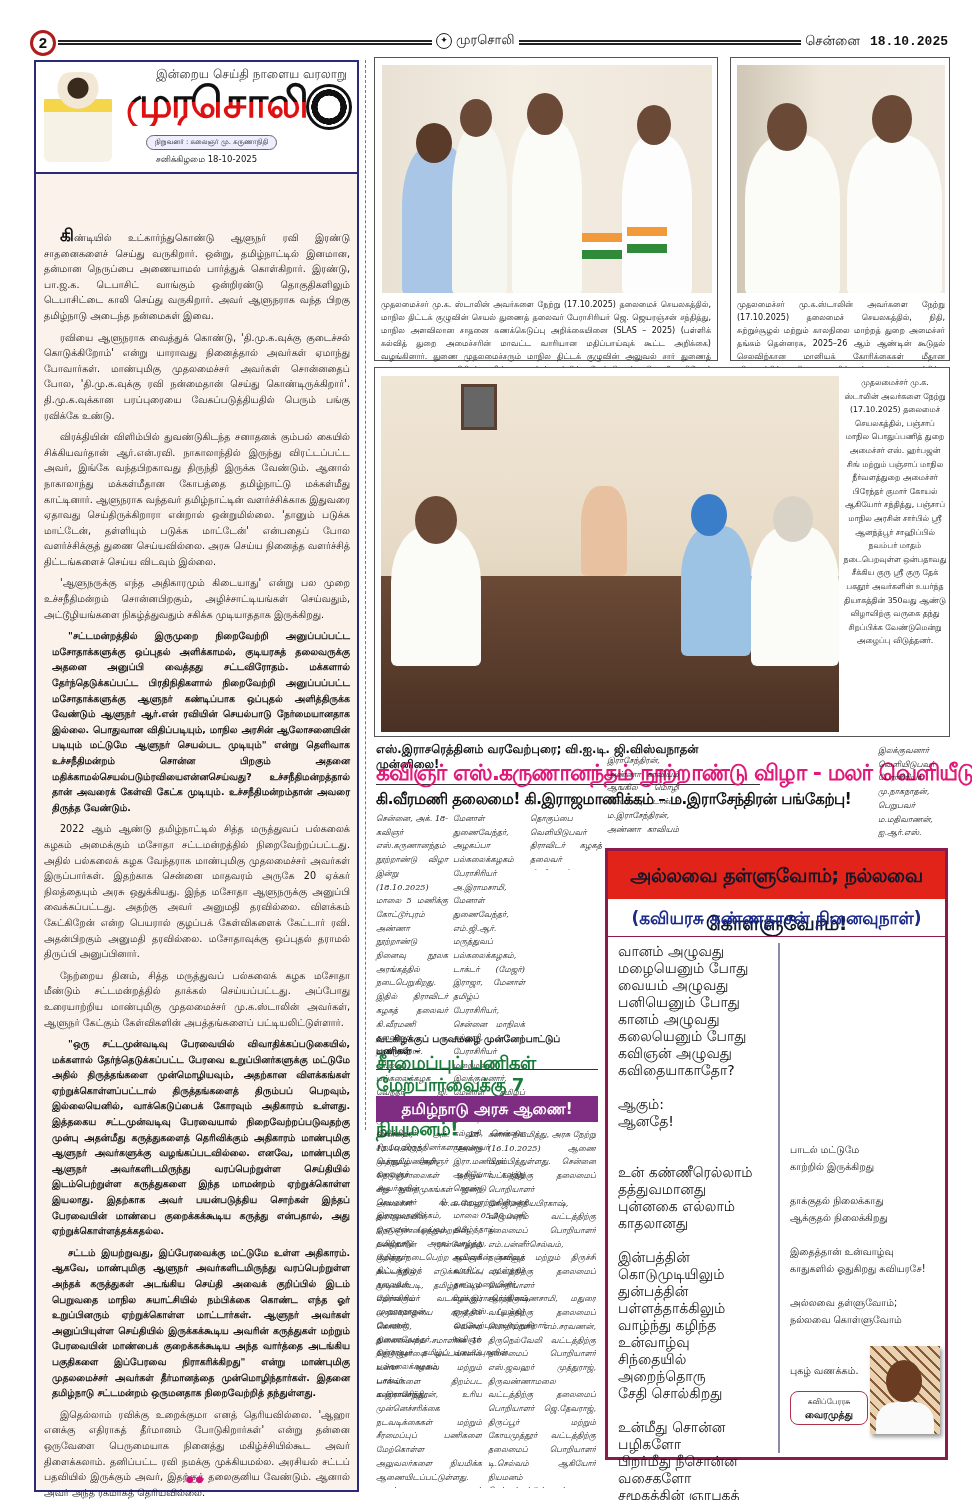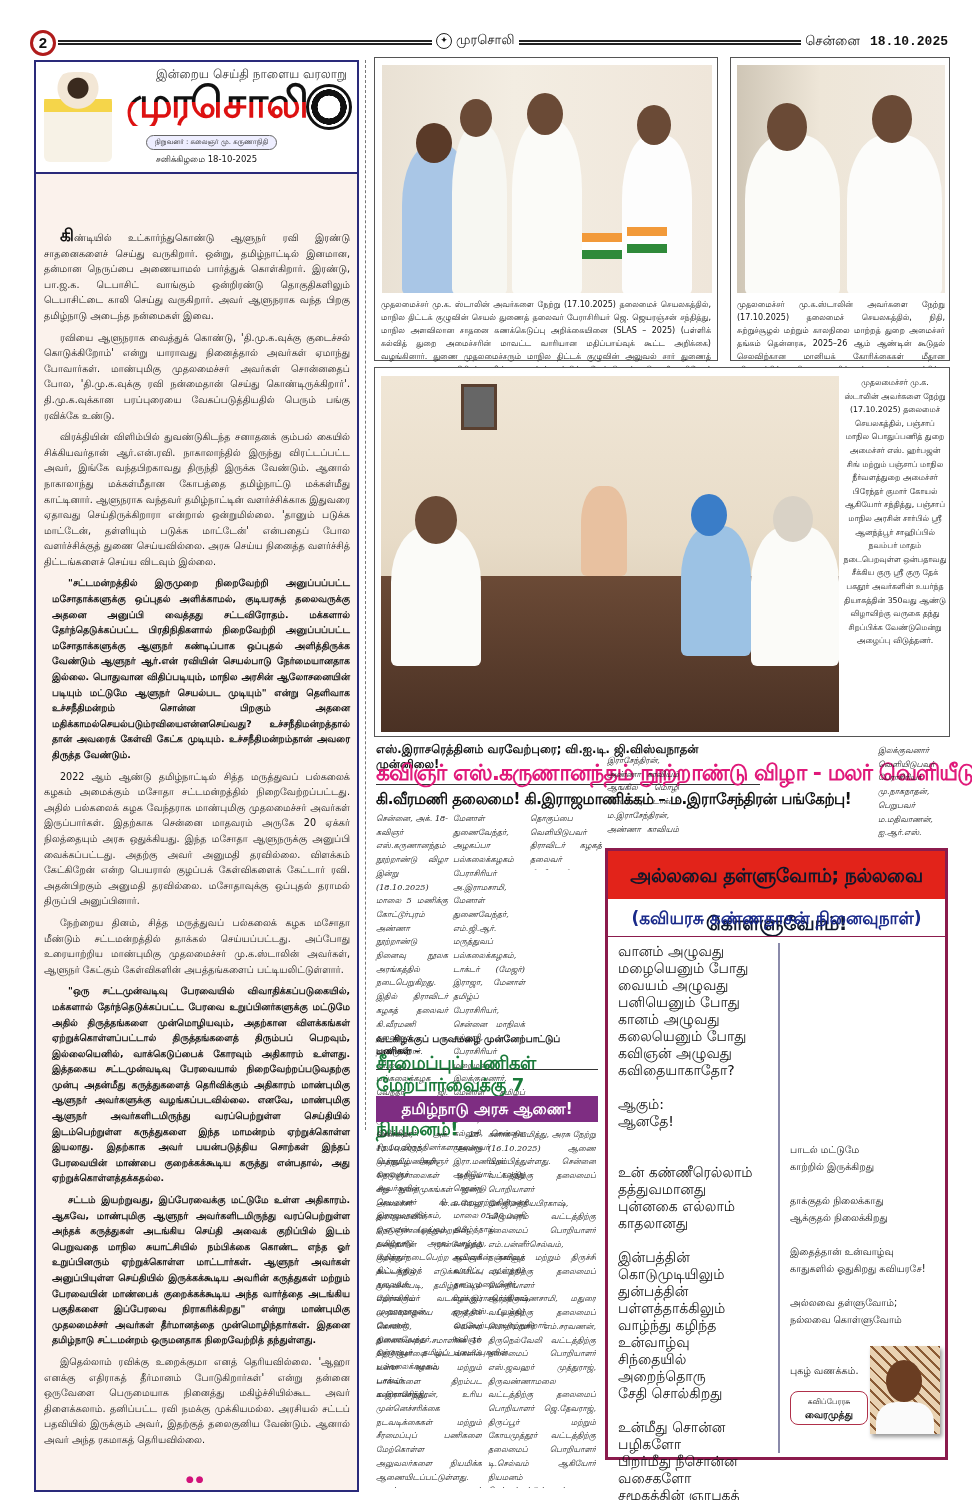--- a/index.html
+++ b/index.html
@@ -93,20 +93,21 @@
     <div id="mast-tag" class="abs">இன்றைய செய்தி நாளைய வரலாறு</div>
     <div id="mast-logo" class="abs">முரசொலி</div>
     <div id="mast-founder" class="abs">நிறுவனர் : கலைஞர் மு. கருணாநிதி</div>
     <div id="mast-date" class="abs">சனிக்கிழமை 18-10-2025</div>
     <div id="mast-seal" class="abs"></div>
   </div>
   <div id="ed-body" class="abs">
     <p><span class="drop">கி</span><span>ண்டியில் உட்கார்ந்துகொண்டு ஆளுநர் ரவி இரண்டு சாதனைகளைச் செய்து வருகிறார். ஒன்று, தமிழ்நாட்டில் இனமான, தன்மான நெருப்பை அணையாமல் பார்த்துக் கொள்கிறார். இரண்டு, பா.ஜ.க. டெபாசிட் வாங்கும் ஒன்றிரண்டு தொகுதிகளிலும் டெபாசிட்டை காலி செய்து வருகிறார். அவர் ஆளுநராக வந்த பிறகு தமிழ்நாடு அடைந்த நன்மைகள் இவை.</span></p>
     <p>ரவியை ஆளுநராக வைத்துக் கொண்டு, 'தி.மு.க.வுக்கு குடைச்சல் கொடுக்கிறோம்' என்று யாராவது நினைத்தால் அவர்கள் ஏமாந்து போவார்கள். மாண்புமிகு முதலமைச்சர் அவர்கள் சொன்னதைப் போல, 'தி.மு.க.வுக்கு ரவி நன்மைதான் செய்து கொண்டிருக்கிறார்'. தி.மு.க.வுக்கான பரப்புரையை வேகப்படுத்தியதில் பெரும் பங்கு ரவிக்கே உண்டு.</p>
     <p>விரக்தியின் விளிம்பில் துவண்டுகிடந்த சனாதனக் கும்பல் கையில் சிக்கியவர்தான் ஆர்.என்.ரவி. நாகாலாந்தில் இருந்து விரட்டப்பட்ட அவர், இங்கே வந்தபிறகாவது திருந்தி இருக்க வேண்டும். ஆனால் நாகாலாந்து மக்கள்மீதான கோபத்தை தமிழ்நாட்டு மக்கள்மீது காட்டினார். ஆளுநராக வந்தவர் தமிழ்நாட்டின் வளர்ச்சிக்காக இதுவரை ஏதாவது செய்திருக்கிறாரா என்றால் ஒன்றுமில்லை. 'தானும் படுக்க மாட்டேன், தள்ளியும் படுக்க மாட்டேன்' என்பதைப் போல வளர்ச்சிக்குத் துணை செய்யவில்லை. அரசு செய்ய நினைத்த வளர்ச்சித் திட்டங்களைச் செய்ய விடவும் இல்லை.</p>
+    <p>'ஆளுநருக்கு எந்த அதிகாரமும் கிடையாது' என்று பல முறை உச்சநீதிமன்றம் சொன்னபிறகும், அழிச்சாட்டியங்கள் செய்வதும், அட்டூழியங்களை நிகழ்த்துவதும் சகிக்க முடியாததாக இருக்கிறது.</p>
     <p class="q">"சட்டமன்றத்தில் இருமுறை நிறைவேற்றி அனுப்பப்பட்ட மசோதாக்களுக்கு ஒப்புதல் அளிக்காமல், குடியரசுத் தலைவருக்கு அதனை அனுப்பி வைத்தது சட்டவிரோதம். மக்களால் தேர்ந்தெடுக்கப்பட்ட பிரதிநிதிகளால் நிறைவேற்றி அனுப்பப்பட்ட மசோதாக்களுக்கு ஆளுநர் கண்டிப்பாக ஒப்புதல் அளித்திருக்க வேண்டும் ஆளுநர் ஆர்.என் ரவியின் செயல்பாடு நேர்மையானதாக இல்லை. பொதுவான விதிப்படியும், மாநில அரசின் ஆலோசனையின் படியும் மட்டுமே ஆளுநர் செயல்பட முடியும்" என்று தெளிவாக உச்சநீதிமன்றம் சொன்ன பிறகும் அதனை மதிக்காமல்செயல்படும்ரவியைஎன்னசெய்வது? உச்சநீதிமன்றத்தால் தான் அவரைக் கேள்வி கேட்க முடியும். உச்சநீதிமன்றம்தான் அவரை திருத்த வேண்டும்.</p>
     <p>2022 ஆம் ஆண்டு தமிழ்நாட்டில் சித்த மருத்துவப் பல்கலைக் கழகம் அமைக்கும் மசோதா சட்டமன்றத்தில் நிறைவேற்றப்பட்டது. அதில் பல்கலைக் கழக வேந்தராக மாண்புமிகு முதலமைச்சர் அவர்கள் இருப்பார்கள். இதற்காக சென்னை மாதவரம் அருகே 20 ஏக்கர் நிலத்தையும் அரசு ஒதுக்கியது. இந்த மசோதா ஆளுநருக்கு அனுப்பி வைக்கப்பட்டது. அதற்கு அவர் அனுமதி தரவில்லை. விளக்கம் கேட்கிறேன் என்ற பெயரால் குழப்பக் கேள்விகளைக் கேட்டார் ரவி. அதன்பிறகும் அனுமதி தரவில்லை. மசோதாவுக்கு ஒப்புதல் தராமல் திருப்பி அனுப்பினார்.</p>
     <p>நேற்றைய தினம், சித்த மருத்துவப் பல்கலைக் கழக மசோதா மீண்டும் சட்டமன்றத்தில் தாக்கல் செய்யப்பட்டது. அப்போது உரையாற்றிய மாண்புமிகு முதலமைச்சர் மு.க.ஸ்டாலின் அவர்கள், ஆளுநர் கேட்கும் கேள்விகளின் அபத்தங்களைப் பட்டியலிட்டுள்ளார்.</p>
     <p class="q">"ஒரு சட்டமுன்வடிவு பேரவையில் விவாதிக்கப்படுகையில், மக்களால் தேர்ந்தெடுக்கப்பட்ட பேரவை உறுப்பினர்களுக்கு மட்டுமே அதில் திருத்தங்களை முன்மொழியவும், அதற்கான விளக்கங்கள் ஏற்றுக்கொள்ளப்பட்டால் திருத்தங்களைத் திரும்பப் பெறவும், இல்லையெனில், வாக்கெடுப்பைக் கோரவும் அதிகாரம் உள்ளது. இத்தகைய சட்டமுன்வடிவு பேரவையால் நிறைவேற்றப்படுவதற்கு முன்பு அதன்மீது கருத்துகளைத் தெரிவிக்கும் அதிகாரம் மாண்புமிகு ஆளுநர் அவர்களுக்கு வழங்கப்படவில்லை. எனவே, மாண்புமிகு ஆளுநர் அவர்களிடமிருந்து வரப்பெற்றுள்ள செய்தியில் இடம்பெற்றுள்ள கருத்துகளை இந்த மாமன்றம் ஏற்றுக்கொள்ள இயலாது. இதற்காக அவர் பயன்படுத்திய சொற்கள் இந்தப் பேரவையின் மாண்பை குறைக்கக்கூடிய கருத்து என்பதால், அது ஏற்றுக்கொள்ளத்தக்கதல்ல.</p>
     <p class="q">சட்டம் இயற்றுவது, இப்பேரவைக்கு மட்டுமே உள்ள அதிகாரம். ஆகவே, மாண்புமிகு ஆளுநர் அவர்களிடமிருந்து வரப்பெற்றுள்ள அந்தக் கருத்துகள் அடங்கிய செய்தி அவைக் குறிப்பில் இடம் பெறுவதை மாநில சுயாட்சியில் நம்பிக்கை கொண்ட எந்த ஓர் உறுப்பினரும் ஏற்றுக்கொள்ள மாட்டார்கள். ஆளுநர் அவர்கள் அனுப்பியுள்ள செய்தியில் இருக்கக்கூடிய அவரின் கருத்துகள் மற்றும் பேரவையின் மாண்பைக் குறைக்கக்கூடிய அந்த வார்த்தை அடங்கிய பகுதிகளை இப்பேரவை நிராகரிக்கிறது" என்று மாண்புமிகு முதலமைச்சர் அவர்கள் தீர்மானத்தை முன்மொழிந்தார்கள். இதனை தமிழ்நாடு சட்டமன்றம் ஒருமனதாக நிறைவேற்றித் தந்துள்ளது.</p>
     <p>இதெல்லாம் ரவிக்கு உறைக்குமா எனத் தெரியவில்லை. 'ஆஹா எனக்கு எதிராகத் தீர்மானம் போடுகிறார்கள்' என்று தன்னை ஒருவேளை பெருமையாக நினைத்து மகிழ்ச்சியில்கூட அவர் திளைக்கலாம். தனிப்பட்ட ரவி நமக்கு முக்கியமல்ல. அரசியல் சட்டப் பதவியில் இருக்கும் அவர், இதற்குத் தலைகுனிய வேண்டும். ஆனால் அவர் அந்த ரகமாகத் தெரியவில்லை.</p>
   </div>
   <div id="ed-dots" class="abs">●●</div>
 </div>
 

